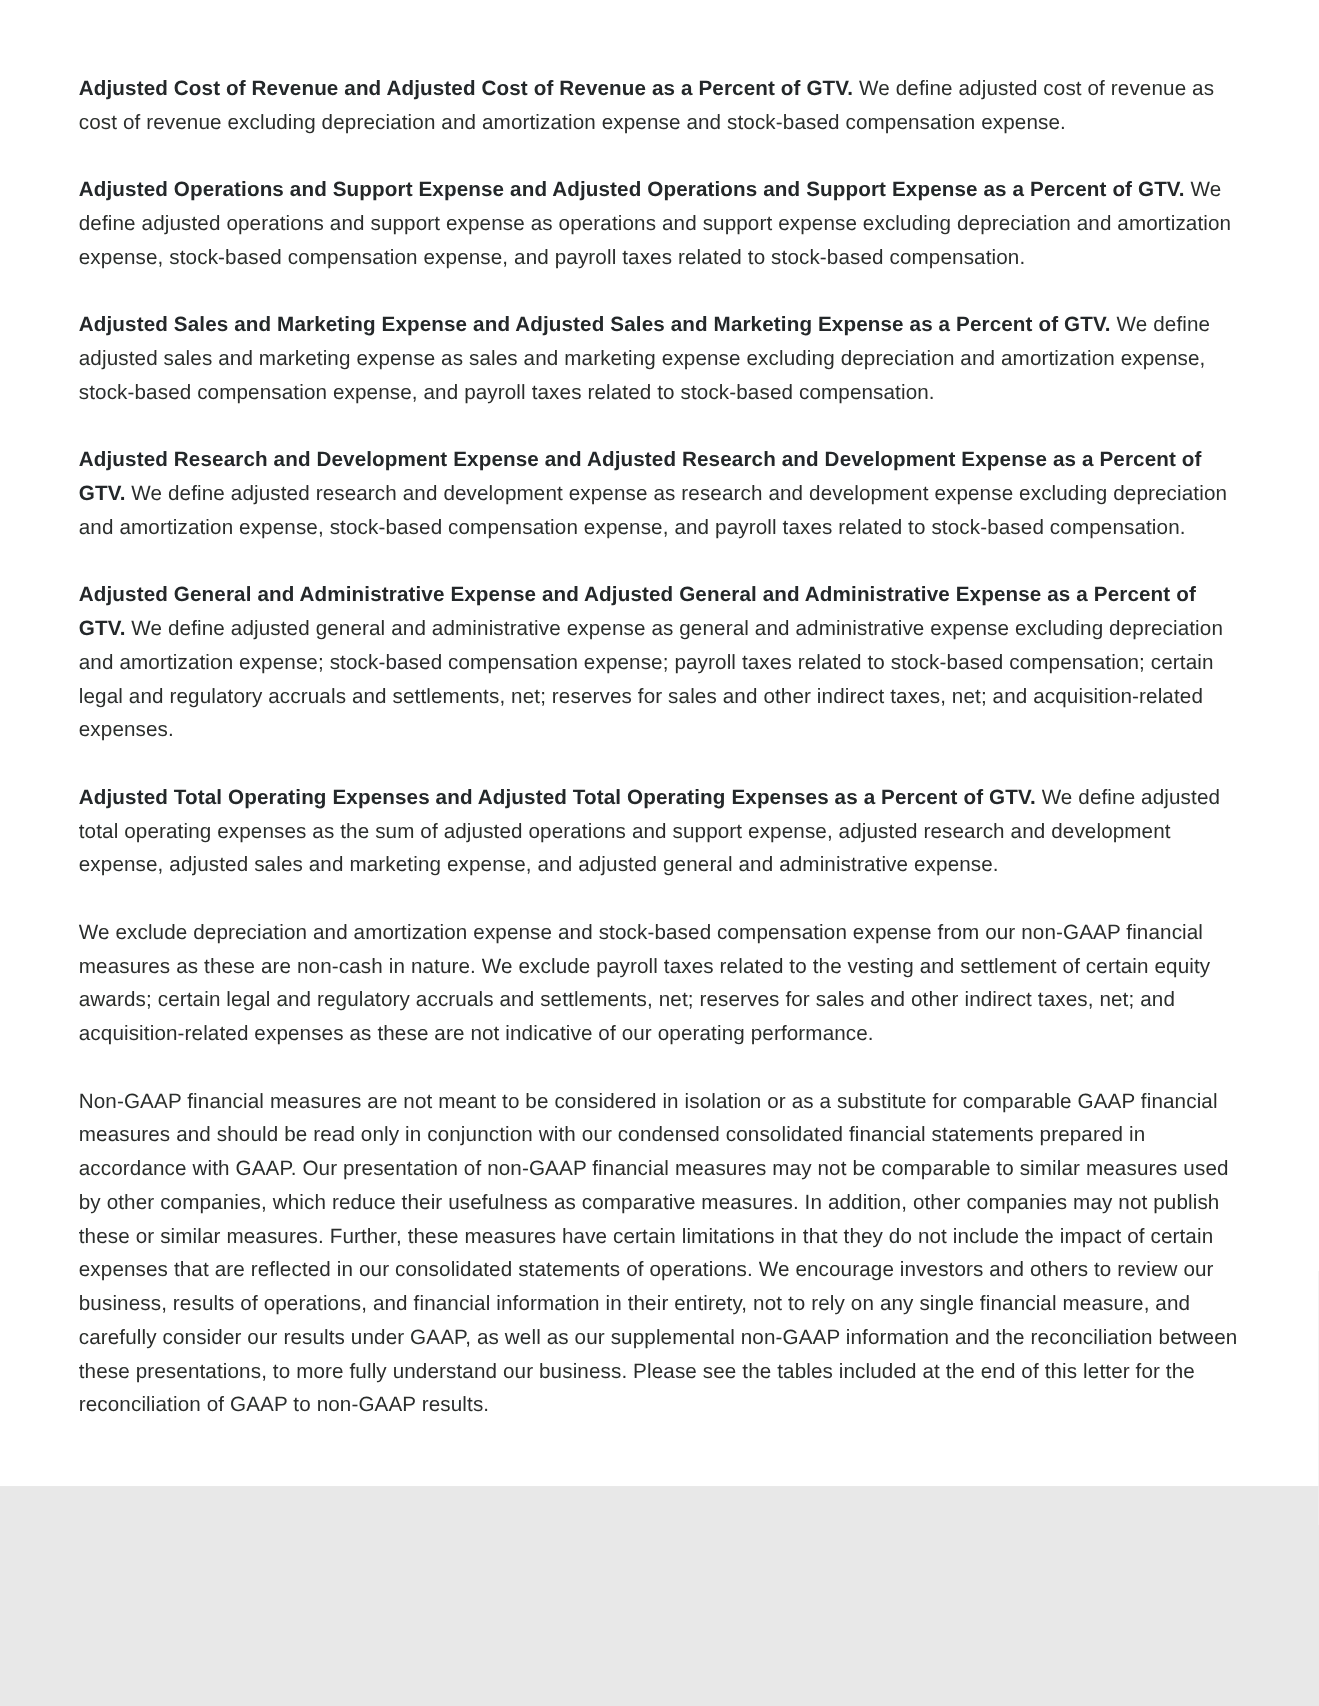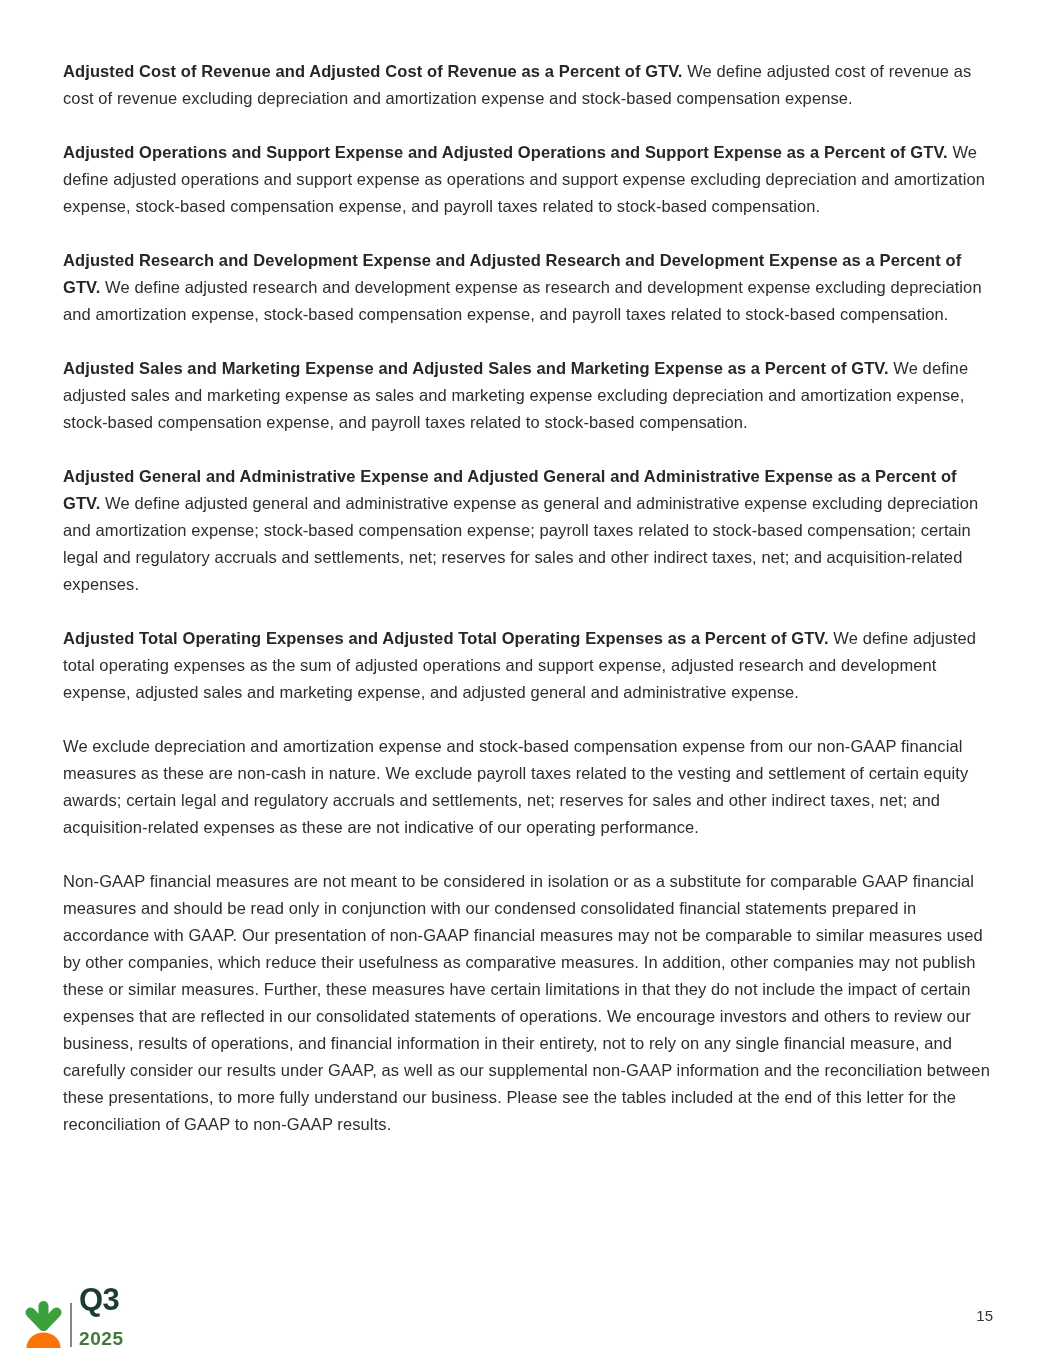--- a/index.html
+++ b/index.html
@@ -1,20 +1,20 @@
 <!DOCTYPE html>
 <html><head>
 <meta charset="utf-8">
 <style>
   * { box-sizing: border-box; }
   html, body { margin: 0; padding: 0; background: #e8e8e8; }
   .page {
     position: relative;
     width: 1055px;
-    height: 1365px;
+    height: 1189px;
     background: #ffffff;
     margin: 0 auto;
     overflow: hidden;
     font-family: "Liberation Sans", sans-serif;
   }
   .content {
     position: absolute;
     left: 63px;
     top: 58px;
     width: 932px;
@@ -71,22 +71,22 @@
   }
 </style>
 </head>
 <body>
 
 <div class="page">
 
   <div class="content">
     <p class="para"><strong>Adjusted Cost of Revenue and Adjusted Cost of Revenue as a Percent of GTV.</strong> <span>We define adjusted cost of revenue as cost of revenue excluding depreciation and amortization expense and stock-based compensation expense.</span></p>
     <p class="para"><strong>Adjusted Operations and Support Expense and Adjusted Operations and Support Expense as a Percent of GTV.</strong> <span>We define adjusted operations and support expense as operations and support expense excluding depreciation and amortization expense, stock-based compensation expense, and payroll taxes related to stock-based compensation.</span></p>
+    <p class="para"><strong>Adjusted Sales and Marketing Expense and Adjusted Sales and Marketing Expense as a Percent of GTV.</strong> <span>We define adjusted sales and marketing expense as sales and marketing expense excluding depreciation and amortization expense, stock-based compensation expense, and payroll taxes related to stock-based compensation.</span></p>
     <p class="para"><strong>Adjusted Research and Development Expense and Adjusted Research and Development Expense as a Percent of GTV.</strong> <span>We define adjusted research and development expense as research and development expense excluding depreciation and amortization expense, stock-based compensation expense, and payroll taxes related to stock-based compensation.</span></p>
-    <p class="para"><strong>Adjusted Sales and Marketing Expense and Adjusted Sales and Marketing Expense as a Percent of GTV.</strong> <span>We define adjusted sales and marketing expense as sales and marketing expense excluding depreciation and amortization expense, stock-based compensation expense, and payroll taxes related to stock-based compensation.</span></p>
     <p class="para"><strong>Adjusted General and Administrative Expense and Adjusted General and Administrative Expense as a Percent of GTV.</strong> <span>We define adjusted general and administrative expense as general and administrative expense excluding depreciation and amortization expense; stock-based compensation expense; payroll taxes related to stock-based compensation; certain legal and regulatory accruals and settlements, net; reserves for sales and other indirect taxes, net; and acquisition-related expenses.</span></p>
     <p class="para"><strong>Adjusted Total Operating Expenses and Adjusted Total Operating Expenses as a Percent of GTV.</strong> <span>We define adjusted total operating expenses as the sum of adjusted operations and support expense, adjusted research and development expense, adjusted sales and marketing expense, and adjusted general and administrative expense.</span></p>
     <p class="para"><span>We exclude depreciation and amortization expense and stock-based compensation expense from our non-GAAP financial measures as these are non-cash in nature. We exclude payroll taxes related to the vesting and settlement of certain equity awards; certain legal and regulatory accruals and settlements, net; reserves for sales and other indirect taxes, net; and acquisition-related expenses as these are not indicative of our operating performance.</span></p>
     <p class="para"><span>Non-GAAP financial measures are not meant to be considered in isolation or as a substitute for comparable GAAP financial measures and should be read only in conjunction with our condensed consolidated financial statements prepared in accordance with GAAP. Our presentation of non-GAAP financial measures may not be comparable to similar measures used by other companies, which reduce their usefulness as comparative measures. In addition, other companies may not publish these or similar measures. Further, these measures have certain limitations in that they do not include the impact of certain expenses that are reflected in our consolidated statements of operations. We encourage investors and others to review our business, results of operations, and financial information in their entirety, not to rely on any single financial measure, and carefully consider our results under GAAP, as well as our supplemental non-GAAP information and the reconciliation between these presentations, to more fully understand our business. Please see the tables included at the end of this letter for the reconciliation of GAAP to non-GAAP results.</span></p>
   </div>
 
   <div class="footer">
     <div class="logo-lockup">
       <svg class="carrot" width="37" height="48" viewBox="0 0 37 48" aria-hidden="true">
         <path d="M1.5 48 A 17 15.5 0 0 1 35.5 48 Z" fill="#f97306"></path>

